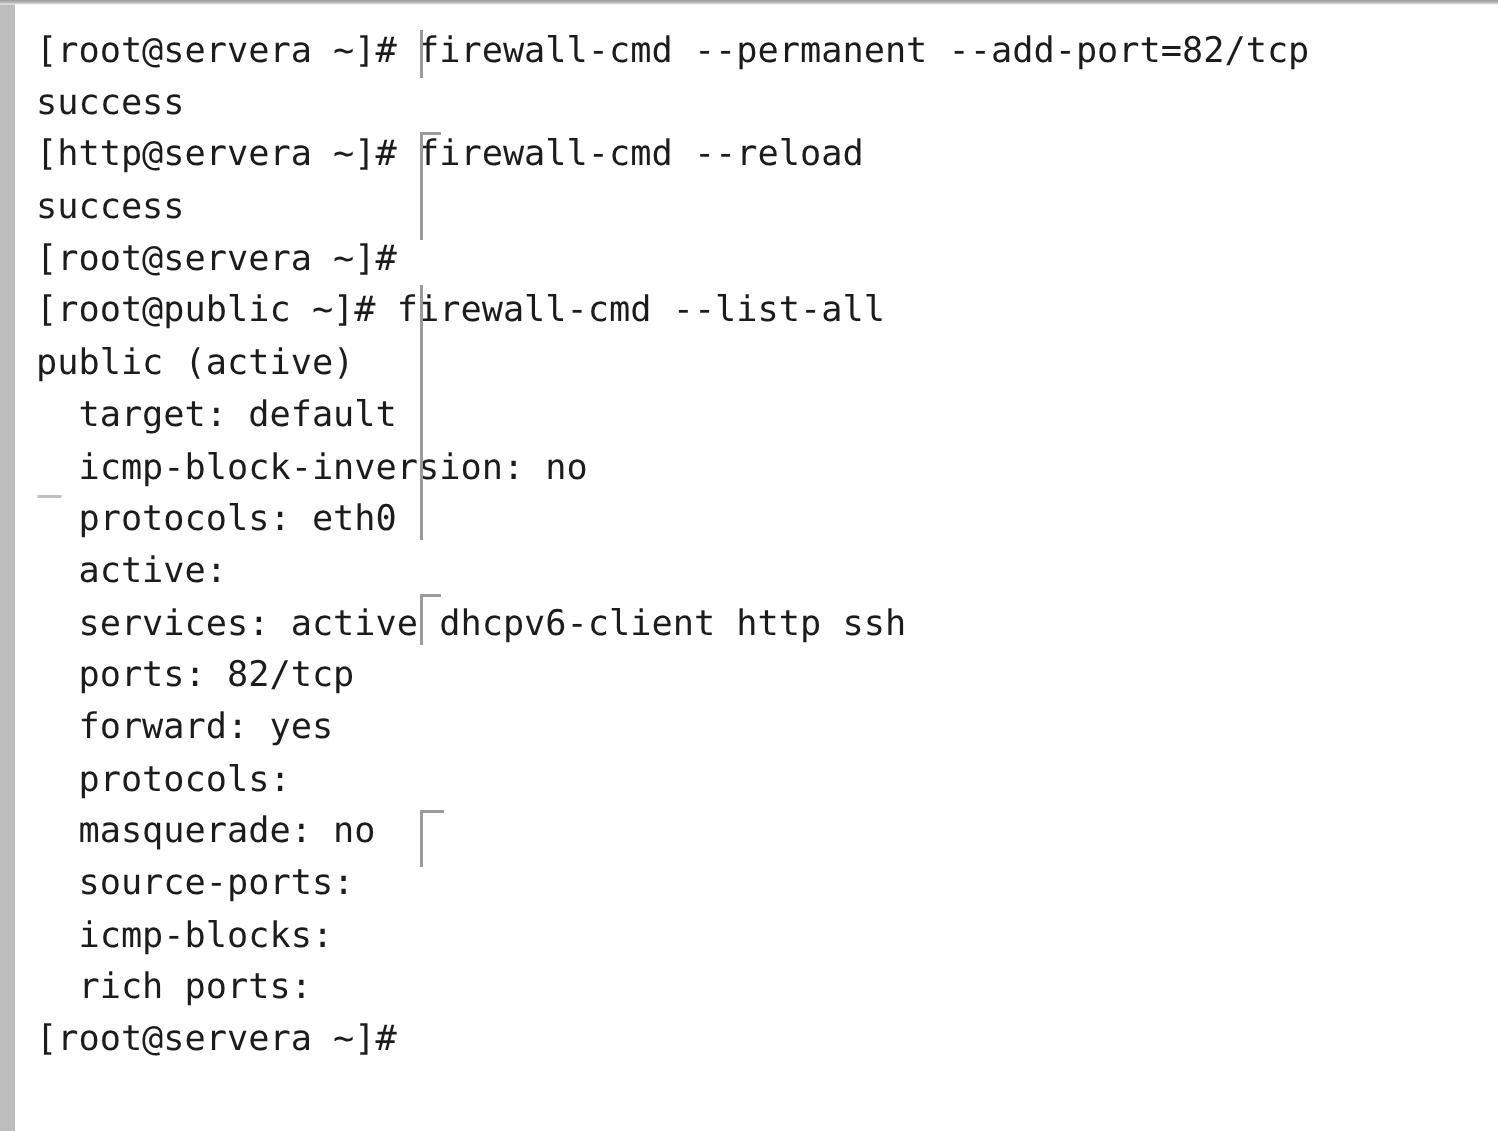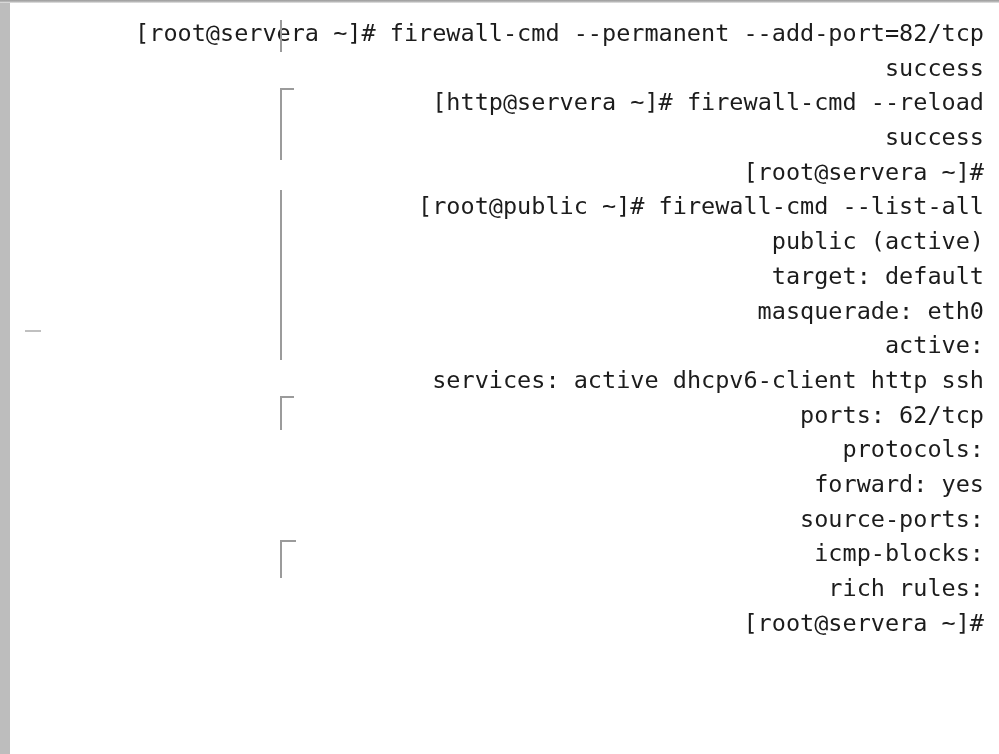--- a/index.html
+++ b/index.html
@@ -9,21 +9,20 @@
     background: #ffffff;
   }
 
   #screen {
     position: relative;
     width: 999px;
     height: 754px;
     background: #ffffff;
     overflow: hidden;
     font-family: "DejaVu Sans Mono", "Liberation Mono", monospace;
-    text-align: right;
   }
 
   
   #top-rule {
     position: absolute;
     left: 0;
     top: 0;
     width: 999px;
     height: 3px;
     background: linear-gradient(to bottom, #9a9a9a 0%, #b9b9b9 55%, #e9e9e9 100%);
@@ -100,29 +99,31 @@
 
   <div id="terminal">
     <div class="line">[root@servera ~]# firewall-cmd --permanent --add-port=82/tcp</div>
     <div class="line">success</div>
     <div class="line">[http@servera ~]# firewall-cmd --reload</div>
     <div class="line">success</div>
     <div class="line">[root@servera ~]#</div>
     <div class="line">[root@public ~]# firewall-cmd --list-all</div>
     <div class="line">public (active)</div>
     <div class="line">  target: default</div>
-    <div class="line">  masquerade: eth0</div>
+    <div class="line">  icmp-block-inversion: no</div>
+    <div class="line">  protocols: eth0</div>
     <div class="line">  active:</div>
     <div class="line">  services: active dhcpv6-client http ssh</div>
-    <div class="line">  ports: 62/tcp</div>
+    <div class="line">  ports: 82/tcp</div>
+    <div class="line">  forward: yes</div>
     <div class="line">  protocols:</div>
-    <div class="line">  forward: yes</div>
+    <div class="line">  masquerade: no</div>
     <div class="line">  source-ports:</div>
     <div class="line">  icmp-blocks:</div>
-    <div class="line">  rich rules:</div>
+    <div class="line">  rich ports:</div>
     <div class="line">[root@servera ~]#</div>
   </div>
 
   <div class="artifact vline" id="caret-a"></div>
   <div class="artifact vline" id="caret-b"></div>
   <div class="artifact hstub" id="stub-b"></div>
   <div class="artifact vline" id="caret-c"></div>
   <div class="artifact vline" id="caret-d"></div>
   <div class="artifact hstub" id="stub-d"></div>
   <div class="artifact vline" id="caret-e"></div>

